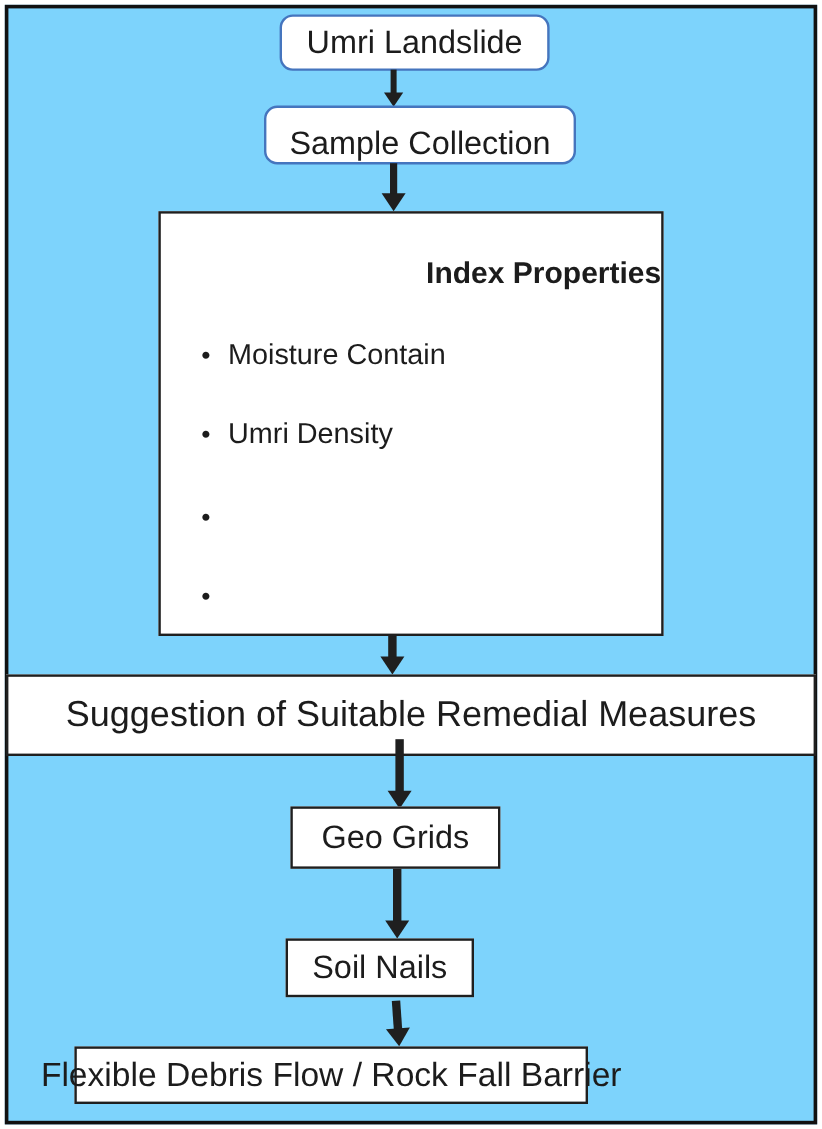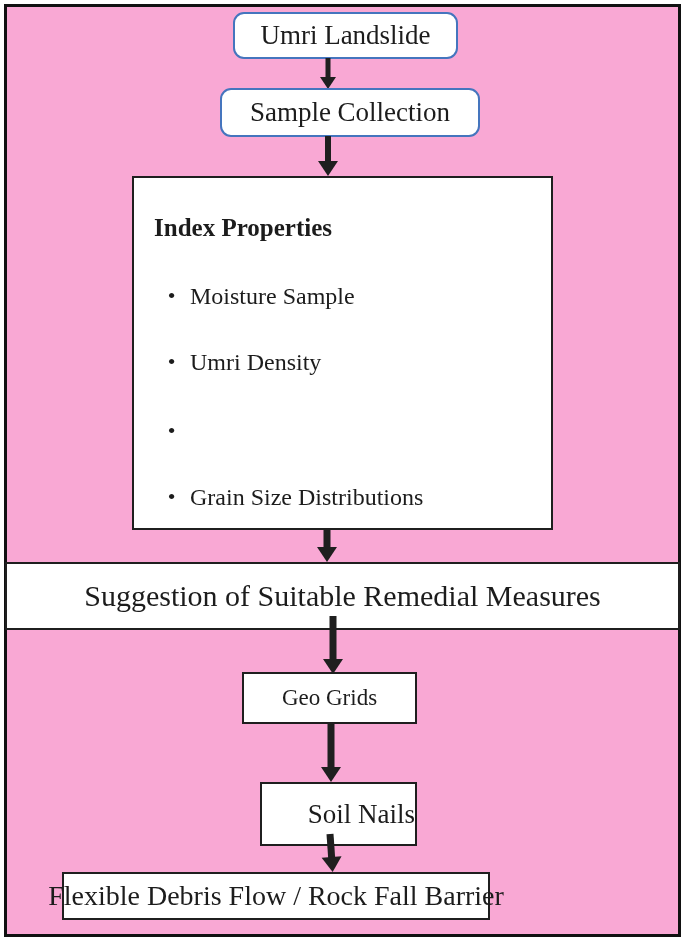--- a/index.html
+++ b/index.html
@@ -4,22 +4,21 @@
 <style>
   html,body{margin:0;padding:0;background:#ffffff;}
   body{
     width:685px;height:941px;position:relative;
     font-family:"Liberation Sans","DejaVu Sans",sans-serif;
     color:#1c1c1c;
   }
   .frame{
     position:absolute;left:4px;top:4px;right:4px;bottom:4px;
     border:3px solid var(--frame-black,#111);
-    background:#f9a8d4;
-    font-family:Liberation Serif, serif;
+    background:#7dd3fc;
   }
   .node{
     position:absolute;display:flex;align-items:center;justify-content:center;
     background:#fff;box-sizing:border-box;text-align:center;
     white-space:nowrap;
   }
   .rounded{
     border:2px solid var(--accent-blue,#4575BE);
     border-radius:11px;
     font-size:27px;
@@ -37,21 +36,21 @@
     width:0;height:0;
     border-left:10px solid transparent;
     border-right:10px solid transparent;
     border-top:15px solid var(--line-black,#000);
   }
   .arrow.thin .head{
     border-left-width:8px;border-right-width:8px;border-top-width:12px;
   }
   .index-title{
     position:absolute;left:0;right:0;top:36px;
-    text-align:left;font-weight:bold;font-size:25px;padding-left:20px;
+    text-align:right;font-weight:bold;font-size:25px;
   }
   .li{
     position:absolute;left:19px;right:10px;height:32px;
     display:flex;align-items:center;font-size:24px;white-space:nowrap;
   }
   .li .bullet{
     width:37px;font-size:22px;flex:0 0 auto;
   }
 </style>
 </head>
@@ -61,72 +60,71 @@
 
   <div class="node rounded" style="left:226px;top:5px;width:225px;height:47px;">
     <span>Umri Landslide</span>
   </div>
 
   <div class="arrow thin" style="left:311px;top:51px;height:31px;">
     <div class="shaft" style="width:5px;height:21px;"></div>
     <div class="head"></div>
   </div>
 
-  <div class="node rounded" style="left:213px;top:81px;width:260px;height:49px;">
+  <div class="node rounded" style="left:213px;top:81px;width:260px;height:49px;align-items:flex-end;">
     <span>Sample Collection</span>
   </div>
 
   <div class="arrow" style="left:311px;top:129px;height:40px;">
     <div class="shaft" style="width:6px;height:27px;"></div>
     <div class="head"></div>
   </div>
 
   <div class="node rect" style="left:125px;top:169px;width:421px;height:354px;display:block;">
     <div class="index-title">Index Properties</div>
     <div class="li" style="top:102px;">
       <span class="bullet">•</span>
-      <span>Moisture Sample</span>
+      <span>Moisture Contain</span>
     </div>
     <div class="li" style="top:168px;">
       <span class="bullet">•</span>
       <span>Umri Density</span>
     </div>
     <div class="li" style="top:237px;">
       <span class="bullet">•</span>
     </div>
     <div class="li" style="top:303px;">
       <span class="bullet">•</span>
-      <span>Grain Size Distributions</span>
     </div>
   </div>
 
   <div class="arrow" style="left:310px;top:523px;height:32px;">
     <div class="shaft" style="width:7px;height:18px;"></div>
     <div class="head"></div>
   </div>
 
   <div class="node rect" style="left:-2px;right:-2px;top:555px;height:68px;font-size:30px;">
     <span>Suggestion of Suitable Remedial Measures</span>
   </div>
 
   <div class="arrow" style="left:316px;top:609px;height:58px;">
     <div class="shaft" style="width:7px;height:44px;"></div>
     <div class="head"></div>
   </div>
 
-  <div class="node rect" style="left:235px;top:665px;width:175px;height:52px;font-size:23px;">
+  <div class="node rect" style="left:235px;top:665px;width:175px;height:52px;font-size:27px;">
     <span>Geo Grids</span>
   </div>
 
   <div class="arrow" style="left:314px;top:717px;height:58px;">
     <div class="shaft" style="width:7px;height:44px;"></div>
     <div class="head"></div>
   </div>
 
-  <div class="node rect" style="left:253px;top:775px;width:157px;height:64px;font-size:27px;justify-content:flex-end;">
+  <div class="node rect" style="left:231px;top:775px;width:157px;height:49px;font-size:27px;">
     <span>Soil Nails</span>
   </div>
 
   <div class="arrow" style="left:313px;top:827px;height:38px;transform:rotate(-4deg);transform-origin:top center;">
     <div class="shaft" style="width:7px;height:24px;"></div>
     <div class="head"></div>
   </div>
 
   <div class="node rect" style="left:55px;top:865px;width:428px;height:48px;font-size:28px;">
     <span>Flexible Debris Flow / Rock Fall Barrier</span>

